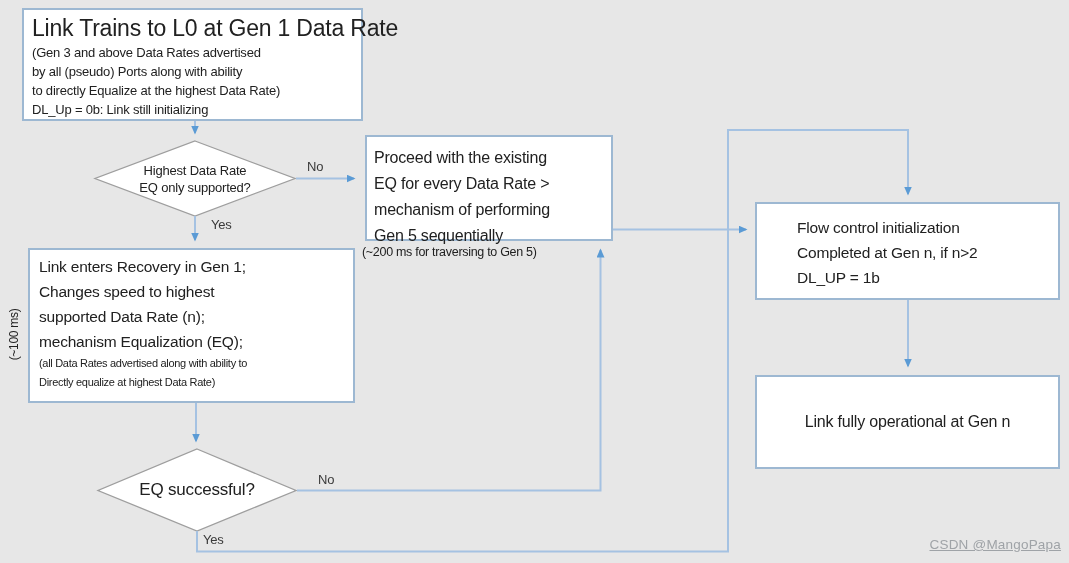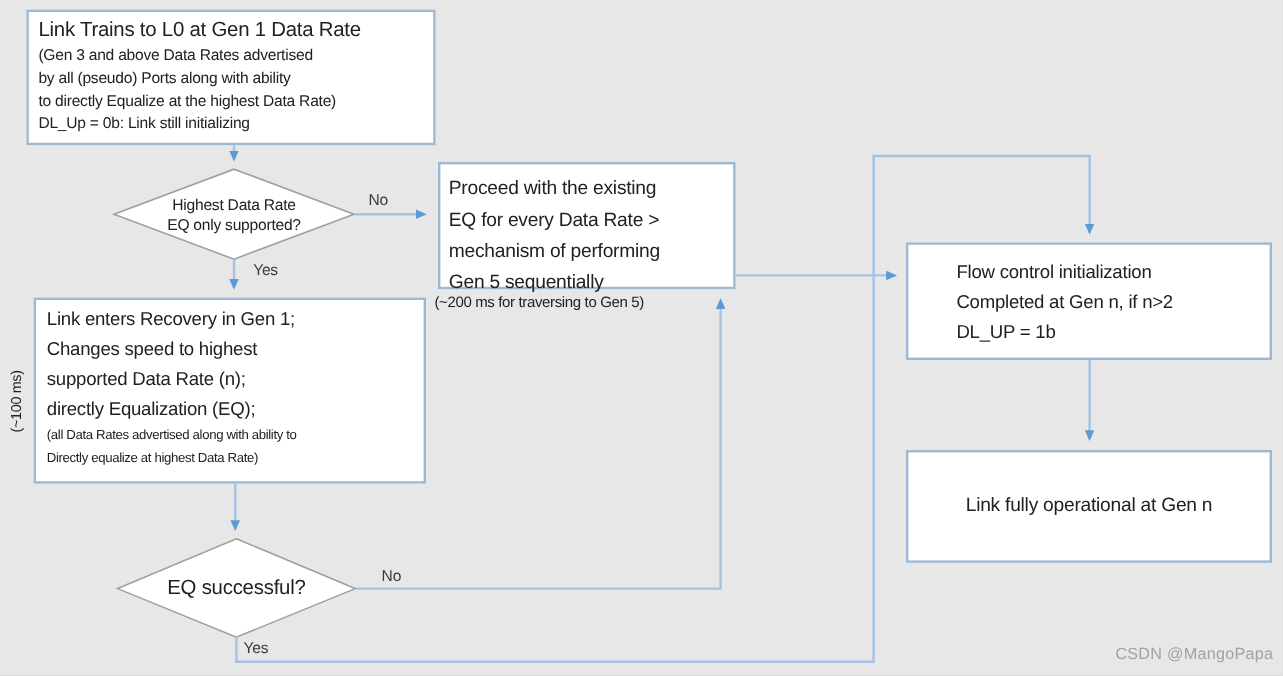--- a/index.html
+++ b/index.html
@@ -16,21 +16,21 @@
   }
   .stage svg.wires{position:absolute;left:0;top:0;pointer-events:none;}
   .wire{stroke:var(--connector);stroke-width:2;fill:none;}
   .diamond{fill:var(--node-fill);stroke:var(--diamond-border);stroke-width:1.3;}
   .node{
     position:absolute;
     background:var(--node-fill);
     border:2px solid var(--box-border);
     box-sizing:border-box;
   }
-  .box-title{font-size:17px;letter-spacing:-0.2px;padding:5px 8px 1px 8px;white-space:nowrap;}
+  .box-title{font-size:23px;letter-spacing:-0.2px;padding:5px 8px 1px 8px;white-space:nowrap;}
   .box-small{font-size:13px;line-height:19px;padding:0 8px;white-space:nowrap;letter-spacing:-0.2px;}
   .big-line{font-size:16px;line-height:26px;padding:0 7px;white-space:nowrap;letter-spacing:-0.2px;}
   .rec-line{font-size:15.5px;line-height:25px;padding:0 9px;white-space:nowrap;letter-spacing:-0.2px;}
   .rec-small{font-size:11px;line-height:19px;padding:0 9px;white-space:nowrap;letter-spacing:-0.3px;}
   .flow-line{font-size:15.5px;line-height:25px;padding:0 0 0 40px;white-space:nowrap;letter-spacing:-0.2px;}
   .center-line{
     position:absolute;inset:0;display:flex;align-items:center;justify-content:center;
     font-size:16px;letter-spacing:-0.2px;
   }
   .dtext{
@@ -45,21 +45,21 @@
   .note{
     position:absolute;font-size:12.5px;color:var(--text);white-space:nowrap;letter-spacing:-0.3px;
   }
   .vnote{
     position:absolute;left:-22px;top:327px;width:72px;height:15px;
     font-size:12px;color:var(--text);text-align:center;
     transform:rotate(-90deg);letter-spacing:-0.3px;
   }
   .watermark{
     position:absolute;right:8px;top:537px;
-    font-size:13.5px;color:var(--watermark);letter-spacing:0.2px;
+    font-size:13.5px;color:var(--watermark);letter-spacing:0.2px;text-decoration:underline;
   }
   .pt{padding-top:8px;}
 </style>
 </head>
 <body>
 
 <div class="stage">
 
   <svg class="wires" width="1069" height="563" viewBox="0 0 1069 563">
     <defs>
@@ -99,21 +99,21 @@
     <div class="big-line">EQ for every Data Rate &gt;</div>
     <div class="big-line">mechanism of performing</div>
     <div class="big-line">Gen 5 sequentially</div>
   </div>
   <div class="note" style="left:362px;top:245px;">(~200 ms for traversing to Gen 5)</div>
 
   <div class="node" style="left:28px;top:248px;width:327px;height:155px;padding-top:4px;">
     <div class="rec-line">Link enters Recovery in Gen 1;</div>
     <div class="rec-line">Changes speed to highest</div>
     <div class="rec-line">supported Data Rate (n);</div>
-    <div class="rec-line">directly Equalization (EQ);</div>
+    <div class="rec-line">mechanism Equalization (EQ);</div>
     <div class="rec-small">(all Data Rates advertised along with ability to</div>
     <div class="rec-small">Directly equalize at highest Data Rate)</div>
   </div>
   <div class="vnote">(~100 ms)</div>
 
   <div class="dtext d2text" style="left:112px;top:462px;width:170px;height:56px;">
     <div>EQ successful?</div>
   </div>
 
   <div class="node" style="left:755px;top:202px;width:305px;height:98px;padding-top:11px;">

